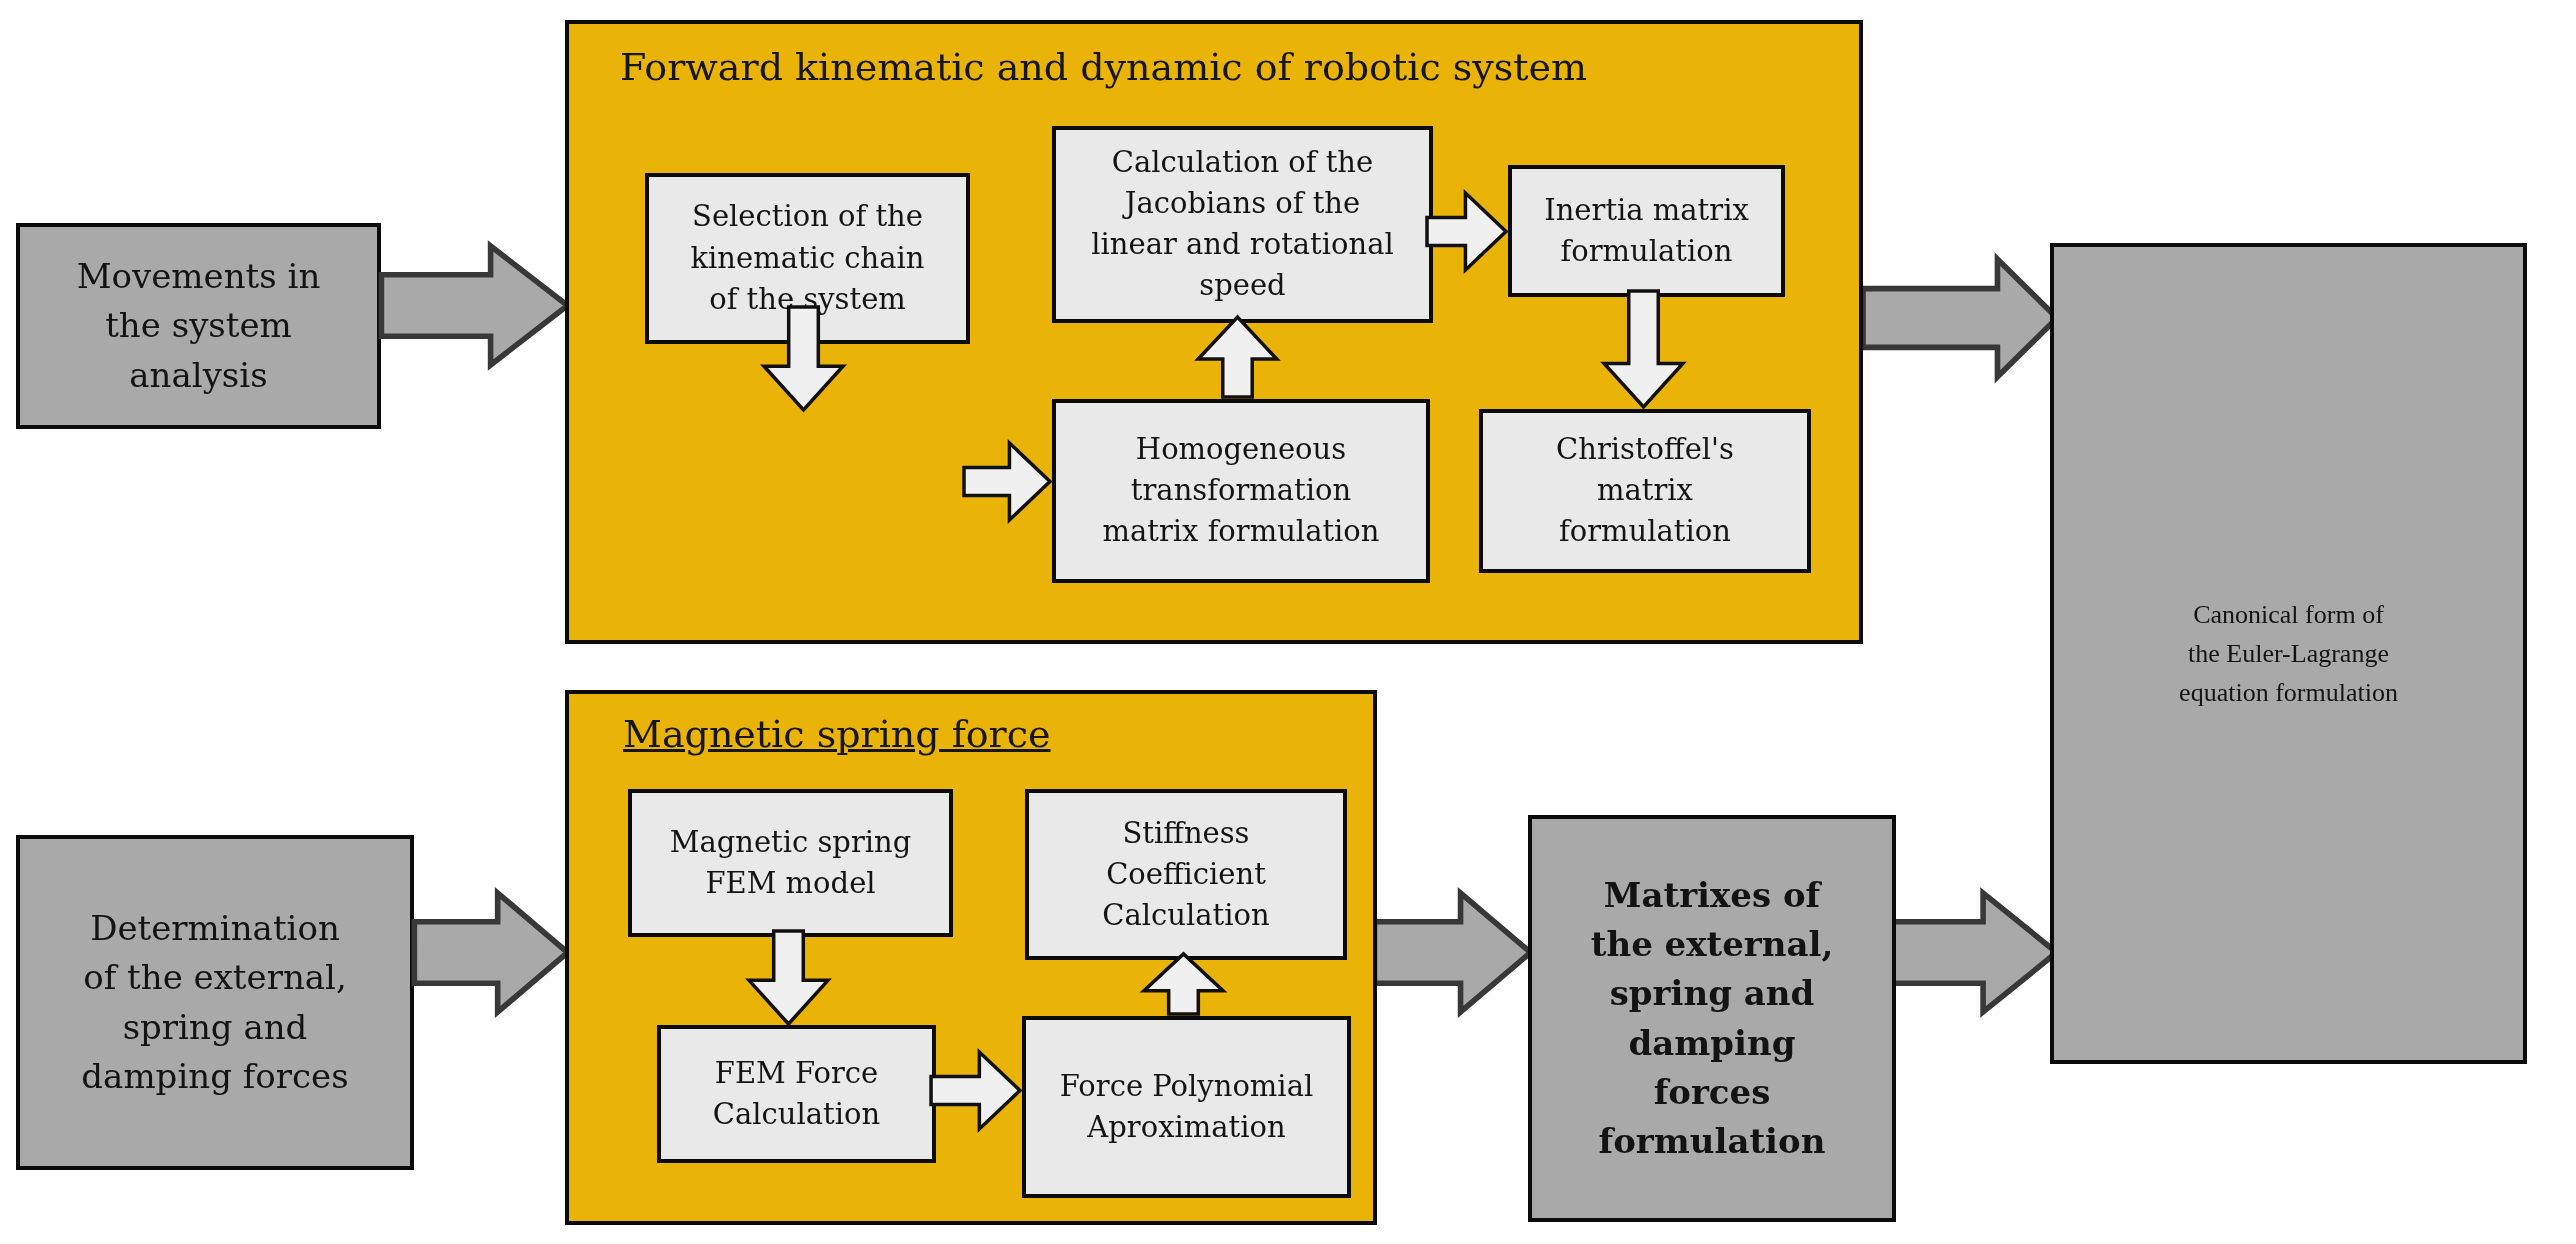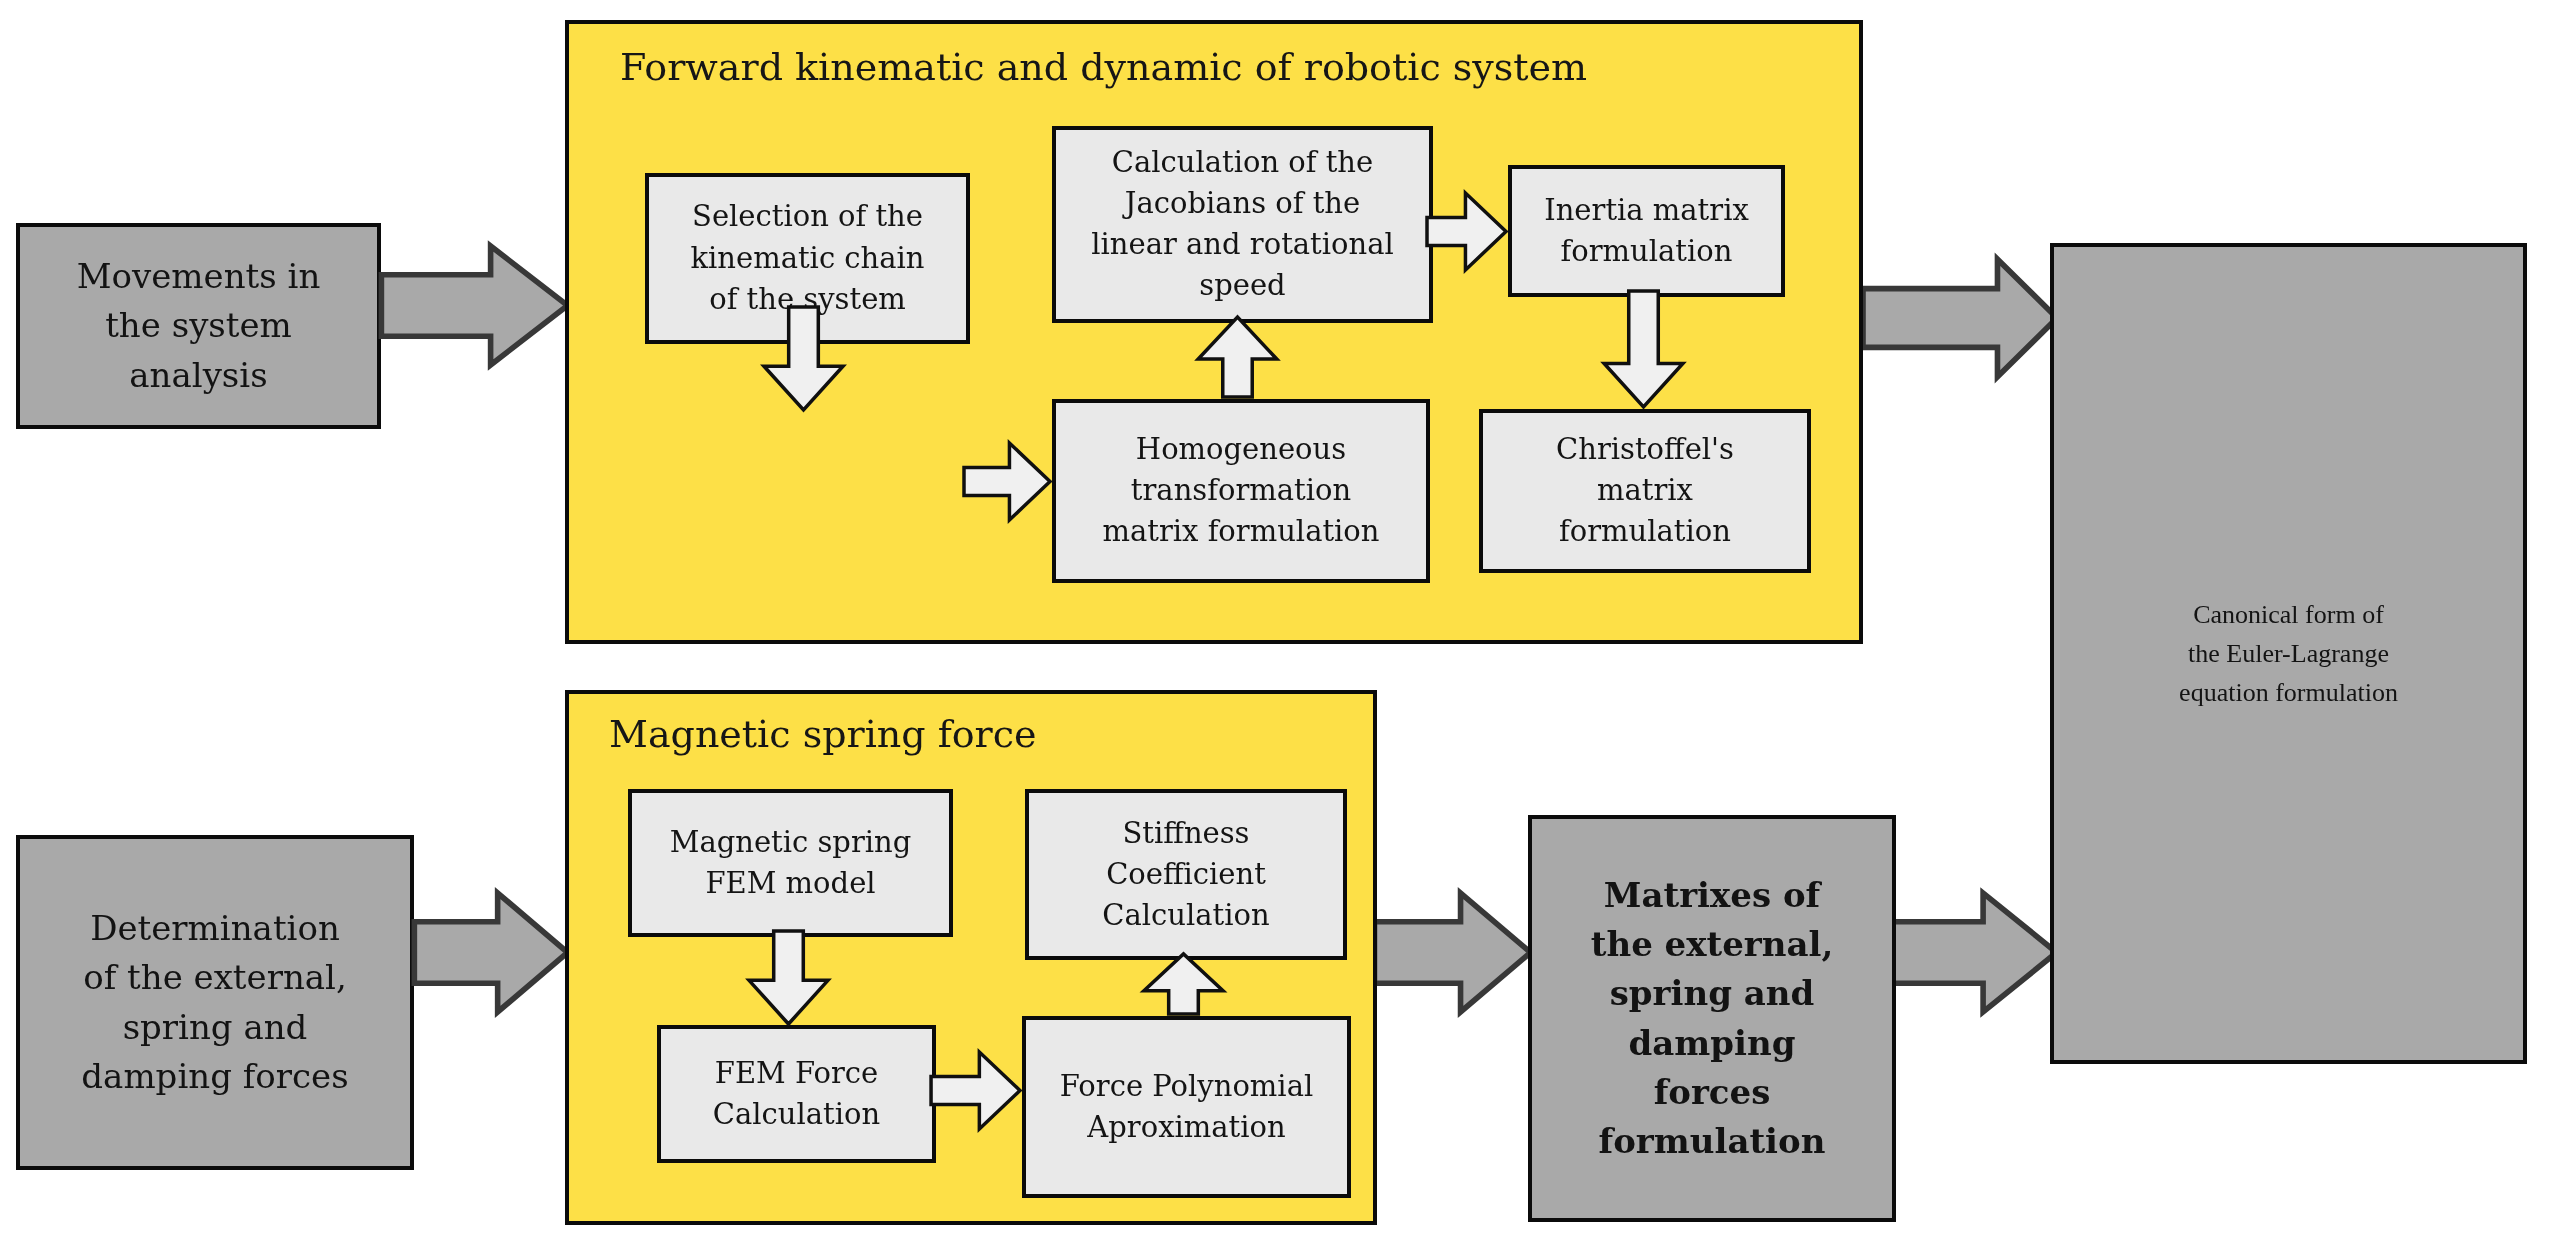--- a/index.html
+++ b/index.html
@@ -12,21 +12,21 @@
   .gbox{
     position:absolute;background:#a9a9a9;border:4.9px solid #0b0b0b;
     display:flex;align-items:center;justify-content:center;
     box-sizing:border-box;
     margin-top:23px;
   }
   .gbox .lines{white-space:pre-line;text-align:center;font-size:34px;line-height:1.45;color:#131313;}
   .gbox.canon .lines{font-size:26px;line-height:1.5;font-family:Liberation Serif, serif;}
   
   .container{
-    position:absolute;background:#fde047;border:4.2px solid #0b0b0b;box-sizing:border-box;
+    position:absolute;background:#eab308;border:4.2px solid #0b0b0b;box-sizing:border-box;
   }
   .ctitle{position:absolute;font-size:38px;color:#161616;white-space:nowrap;}
   
   .lbox{
     position:absolute;background:#e9e9e9;border:4.2px solid #0b0b0b;
     display:flex;align-items:center;justify-content:center;box-sizing:border-box;
   }
   .lbox .lines{white-space:pre-line;text-align:center;font-size:29px;line-height:1.42;color:#141414;}
   svg.arrow{position:absolute;overflow:visible;display:block;}
   .garrow polygon{fill:#a9a9a9;stroke:#383838;stroke-width:8;stroke-linejoin:miter;}
@@ -119,21 +119,21 @@
 
   <svg class="arrow warrow" style="left:1427px;top:193px;" width="79" height="77" viewBox="0 0 113 110">
     <polygon points="0,35 55,35 55,0 113,55 55,110 55,75 0,75"></polygon>
   </svg>
 
   <svg class="arrow warrow" style="left:1604px;top:291px;" width="79" height="116" viewBox="0 0 112 165">
     <polygon points="35,0 35,103 0,103 56,165 112,103 77,103 77,0"></polygon>
   </svg>
 
   <div class="container" style="left:565px;top:690px;width:812px;height:535px;">
-    <div class="ctitle" style="left:40px;top:18px;">Magnetic spring force</div>
+    <div class="ctitle" style="left:54px;top:18px;text-decoration:underline;">Magnetic spring force</div>
 
     <div class="lbox" style="left:59px;top:95px;width:325px;height:148px;">
       <div class="lines">Magnetic spring
 FEM model</div>
     </div>
 
     <div class="lbox" style="left:456px;top:95px;width:322px;height:171px;">
       <div class="lines">Stiffness
 Coefficient
 Calculation</div>

